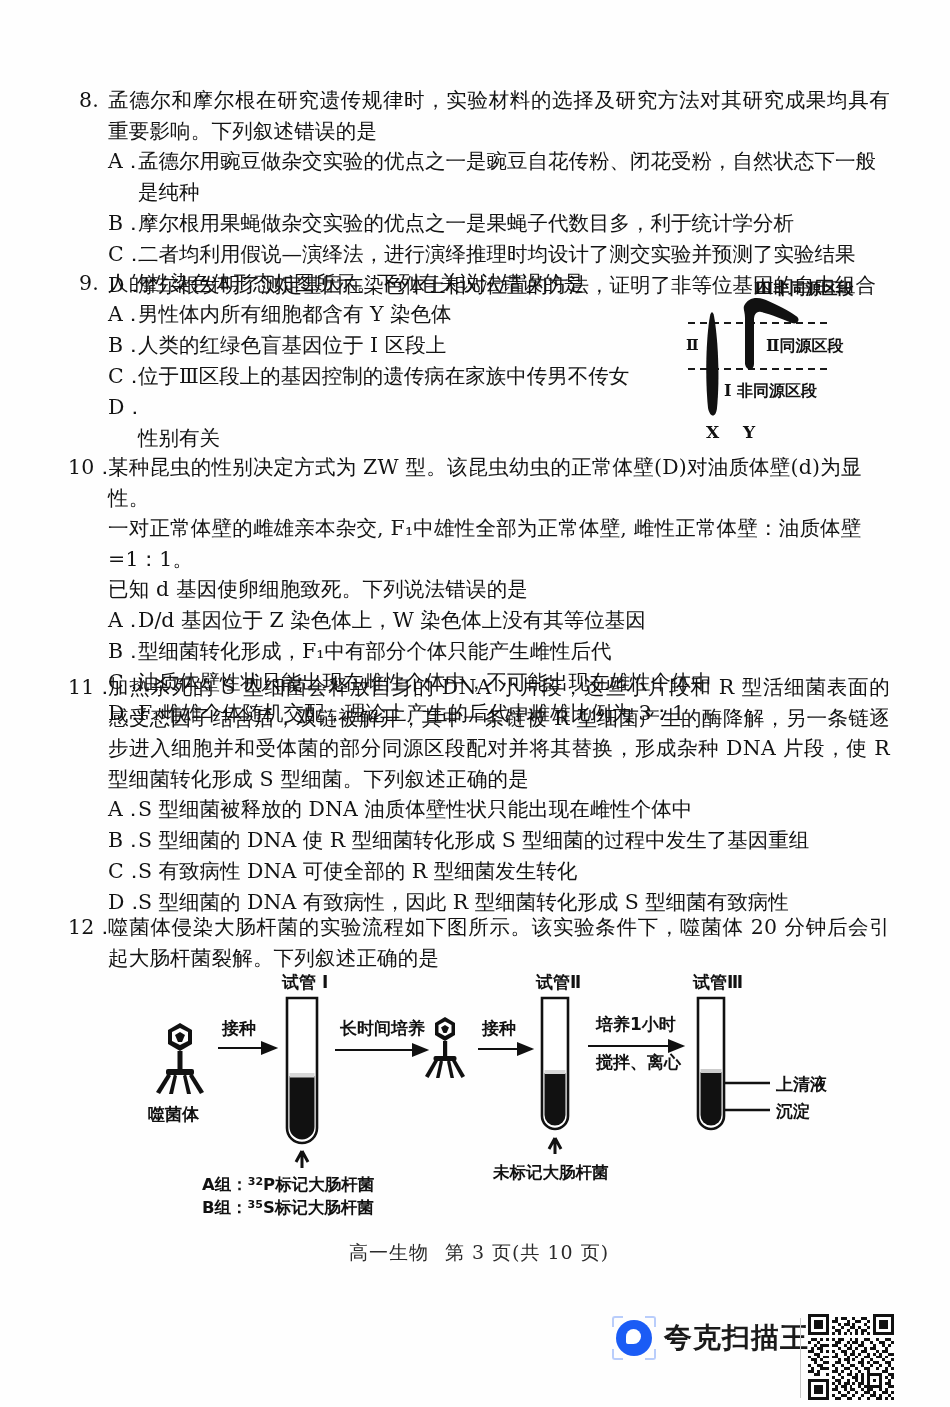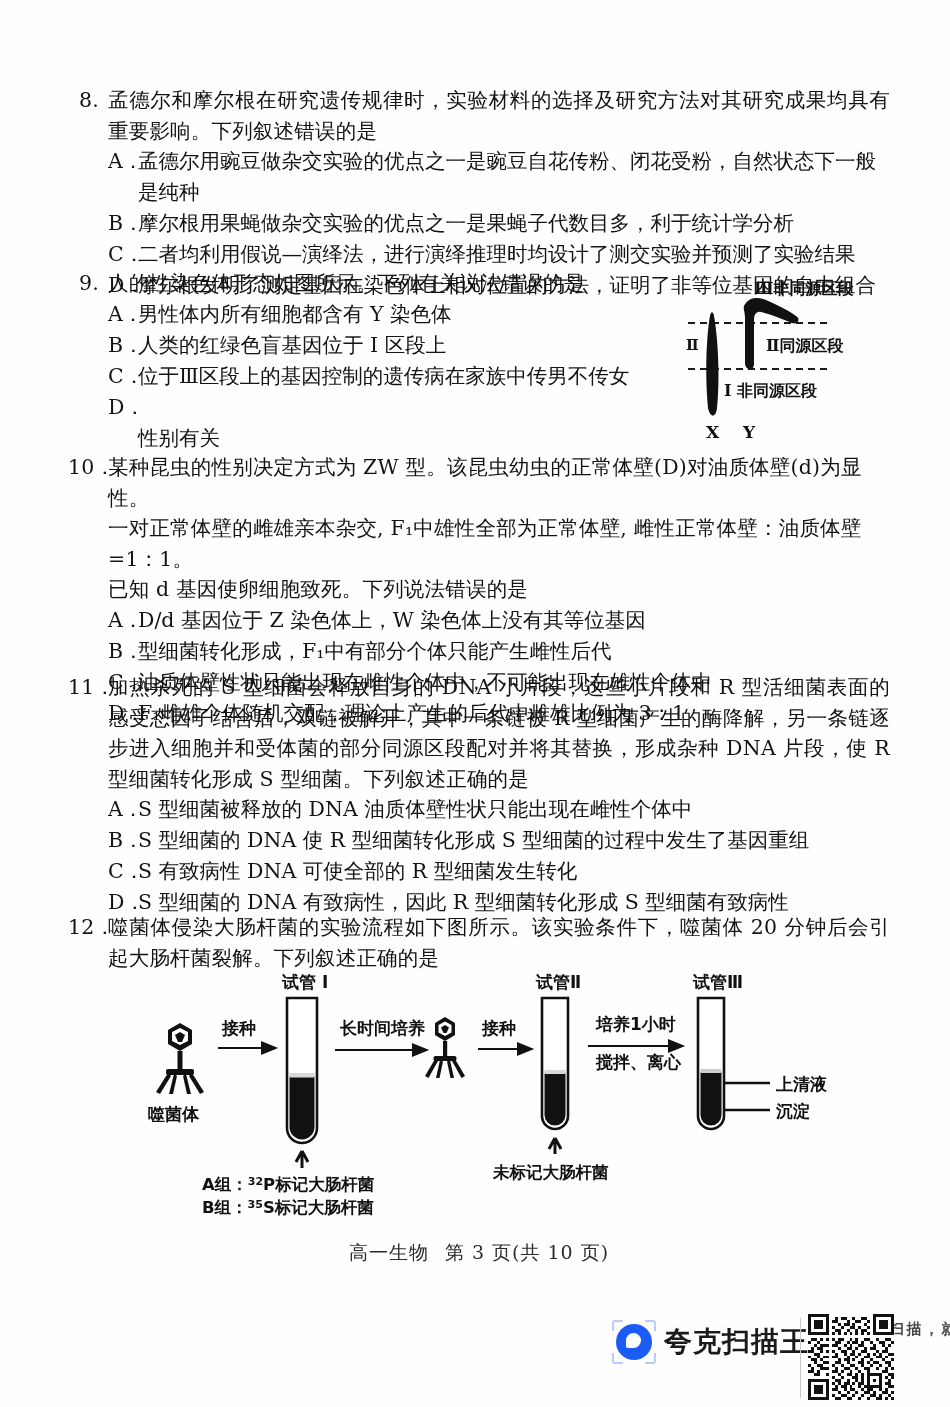--- a/index.html
+++ b/index.html
@@ -96,21 +96,21 @@
   .footer .gap { display: inline-block; width: 16px; }
 
   
   .watermark {
     position: absolute;
     left: 612px;
     top: 1316px;
     width: 292px;
     height: 84px;
     display: flex;
-    flex-direction: row;
+    flex-direction: column;
     gap: 43px;
   }
   .wm-top {
     display: flex;
     align-items: center;
     height: 52px;
   }
   .wm-logo {
     width: 44px; height: 44px;
     position: relative;

